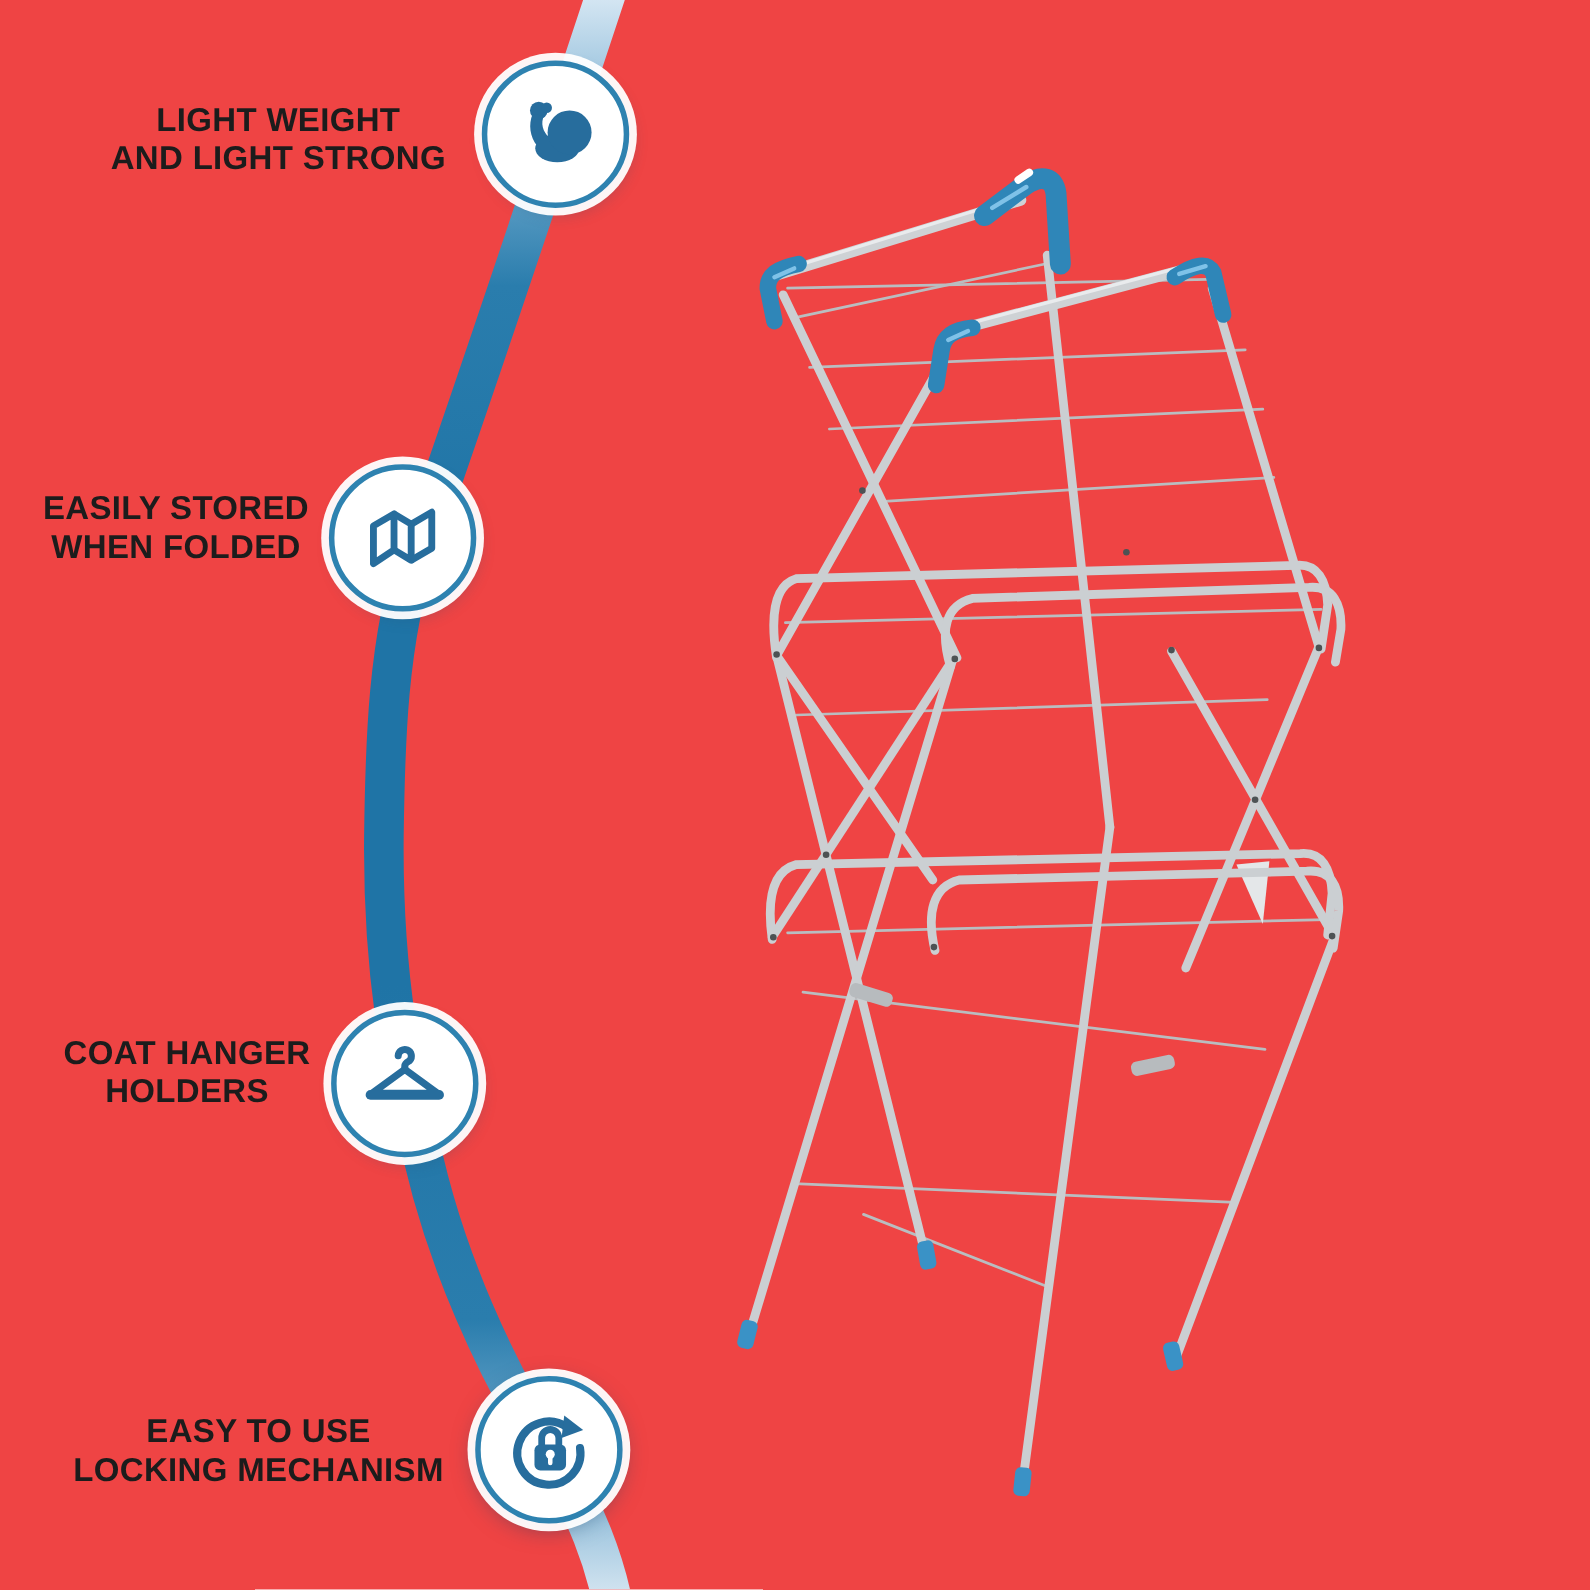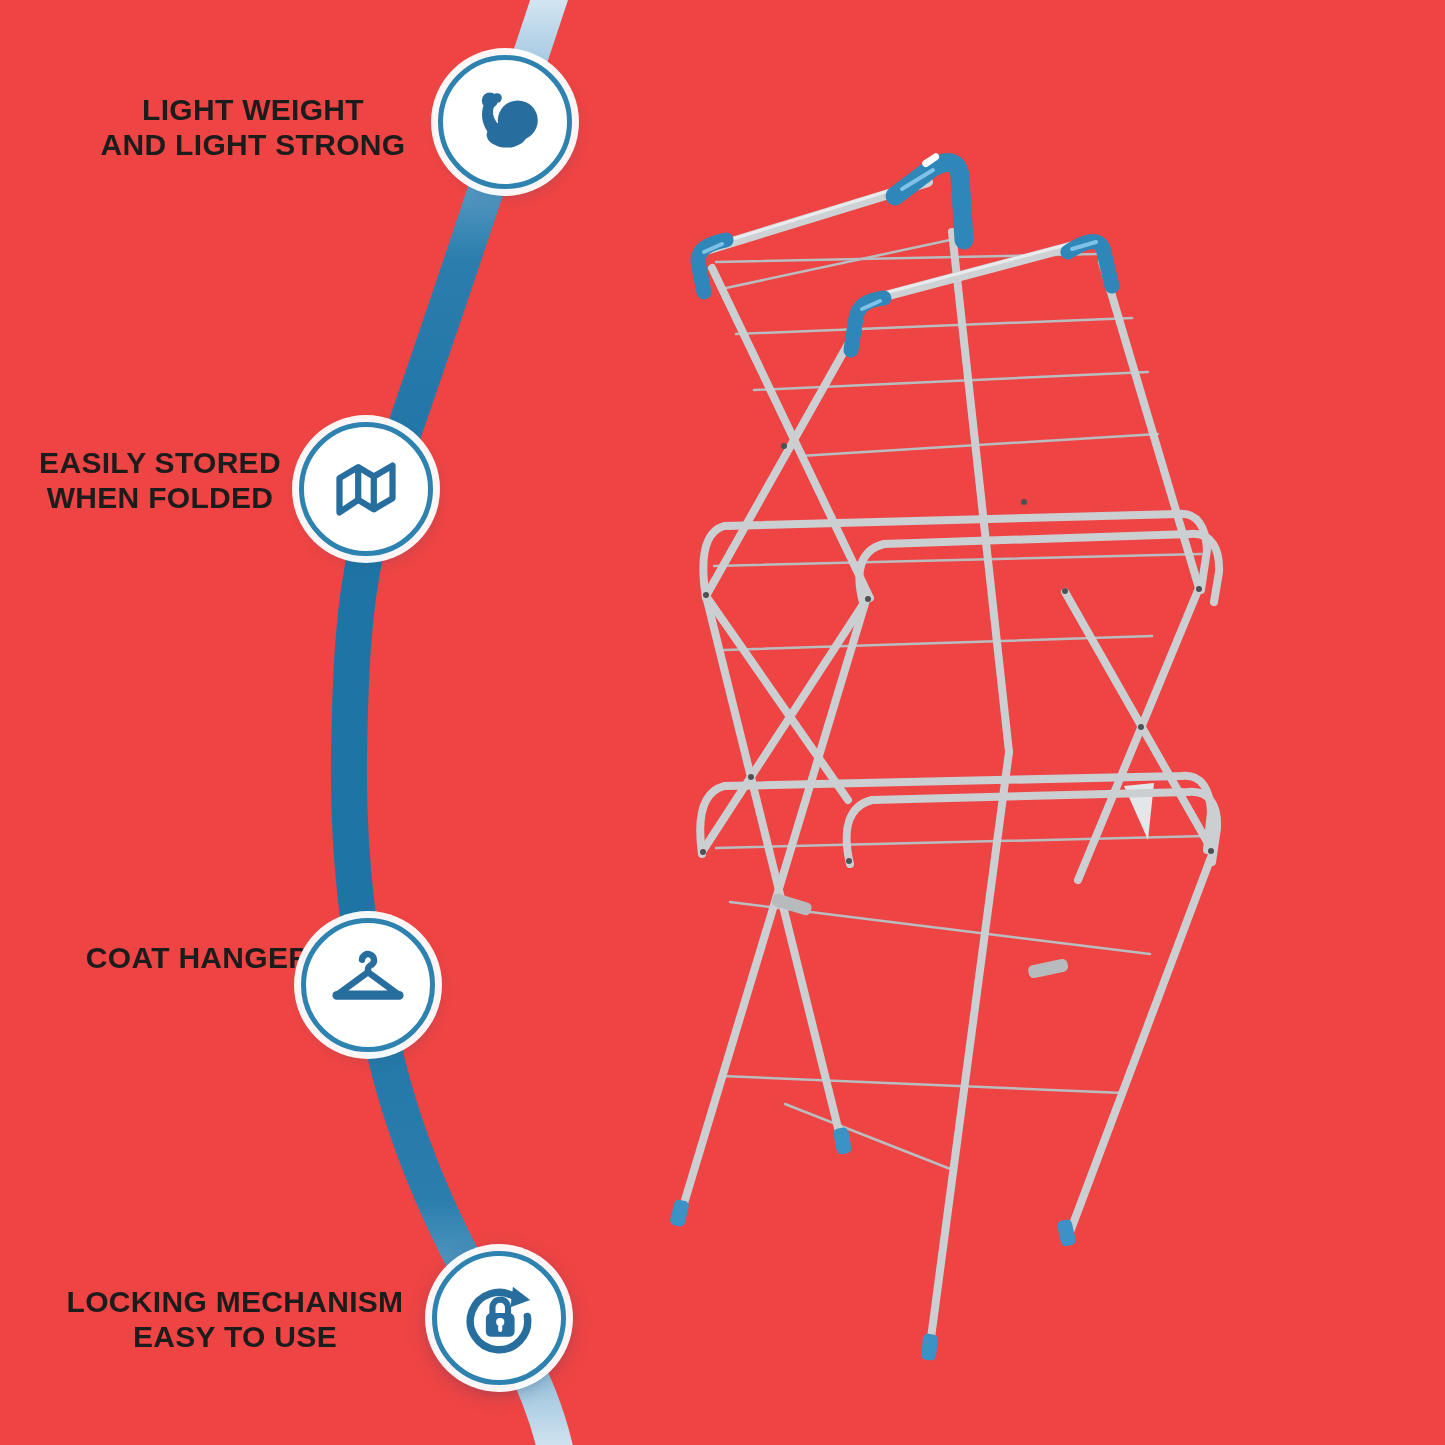--- a/index.html
+++ b/index.html
@@ -33,21 +33,21 @@
     font-weight:bold;
     font-size:30px;line-height:35px;
     letter-spacing:.3px;
     color:var(--text_dark,#1c1c1c);
     text-align:center;
     z-index:3;
   }
   .caption span{display:block;}
   .t1{left:63px;top:92px;width:380px;}
   .t2{left:-10px;top:445px;width:340px;}
-  .t3{left:0px;top:940px;width:340px;padding-left:28px;}
+  .t3{left:0px;top:940px;width:340px;}
   .t4{left:15px;top:1284px;width:440px;}
 </style>
 </head>
 <body>
 
 <div id="canvas">
 
   <svg id="scene" width="1445" height="1445" viewBox="0 0 1445 1445" aria-hidden="true">
     <defs>
       <linearGradient id="bandGrad" gradientUnits="userSpaceOnUse" x1="0" y1="0" x2="0" y2="1445">
@@ -163,24 +163,25 @@
   <div class="caption t1">
     <span>LIGHT WEIGHT</span>
     <span>AND LIGHT STRONG</span>
   </div>
   <div class="caption t2">
     <span>EASILY STORED</span>
     <span>WHEN FOLDED</span>
   </div>
   <div class="caption t3">
     <span>COAT HANGER</span>
+    <span>HOLDERS</span>
   </div>
   <div class="caption t4">
+    <span>EASY TO USE</span>
     <span>LOCKING MECHANISM</span>
-    <span>EASY TO USE</span>
   </div>
 
   <div class="badge f1">
     <svg width="80" height="80" viewBox="0 0 100 100">
       <g fill="currentColor">
         <circle cx="31" cy="23" r="10"></circle>
         <circle cx="40" cy="20" r="6"></circle>
         <path d="M24 27 C19 39 21 53 29 63 L44 55 C35 47 33 37 37 29 Z"></path>
         <ellipse cx="52" cy="66" rx="25" ry="16"></ellipse>
         <circle cx="66" cy="48" r="25"></circle>

